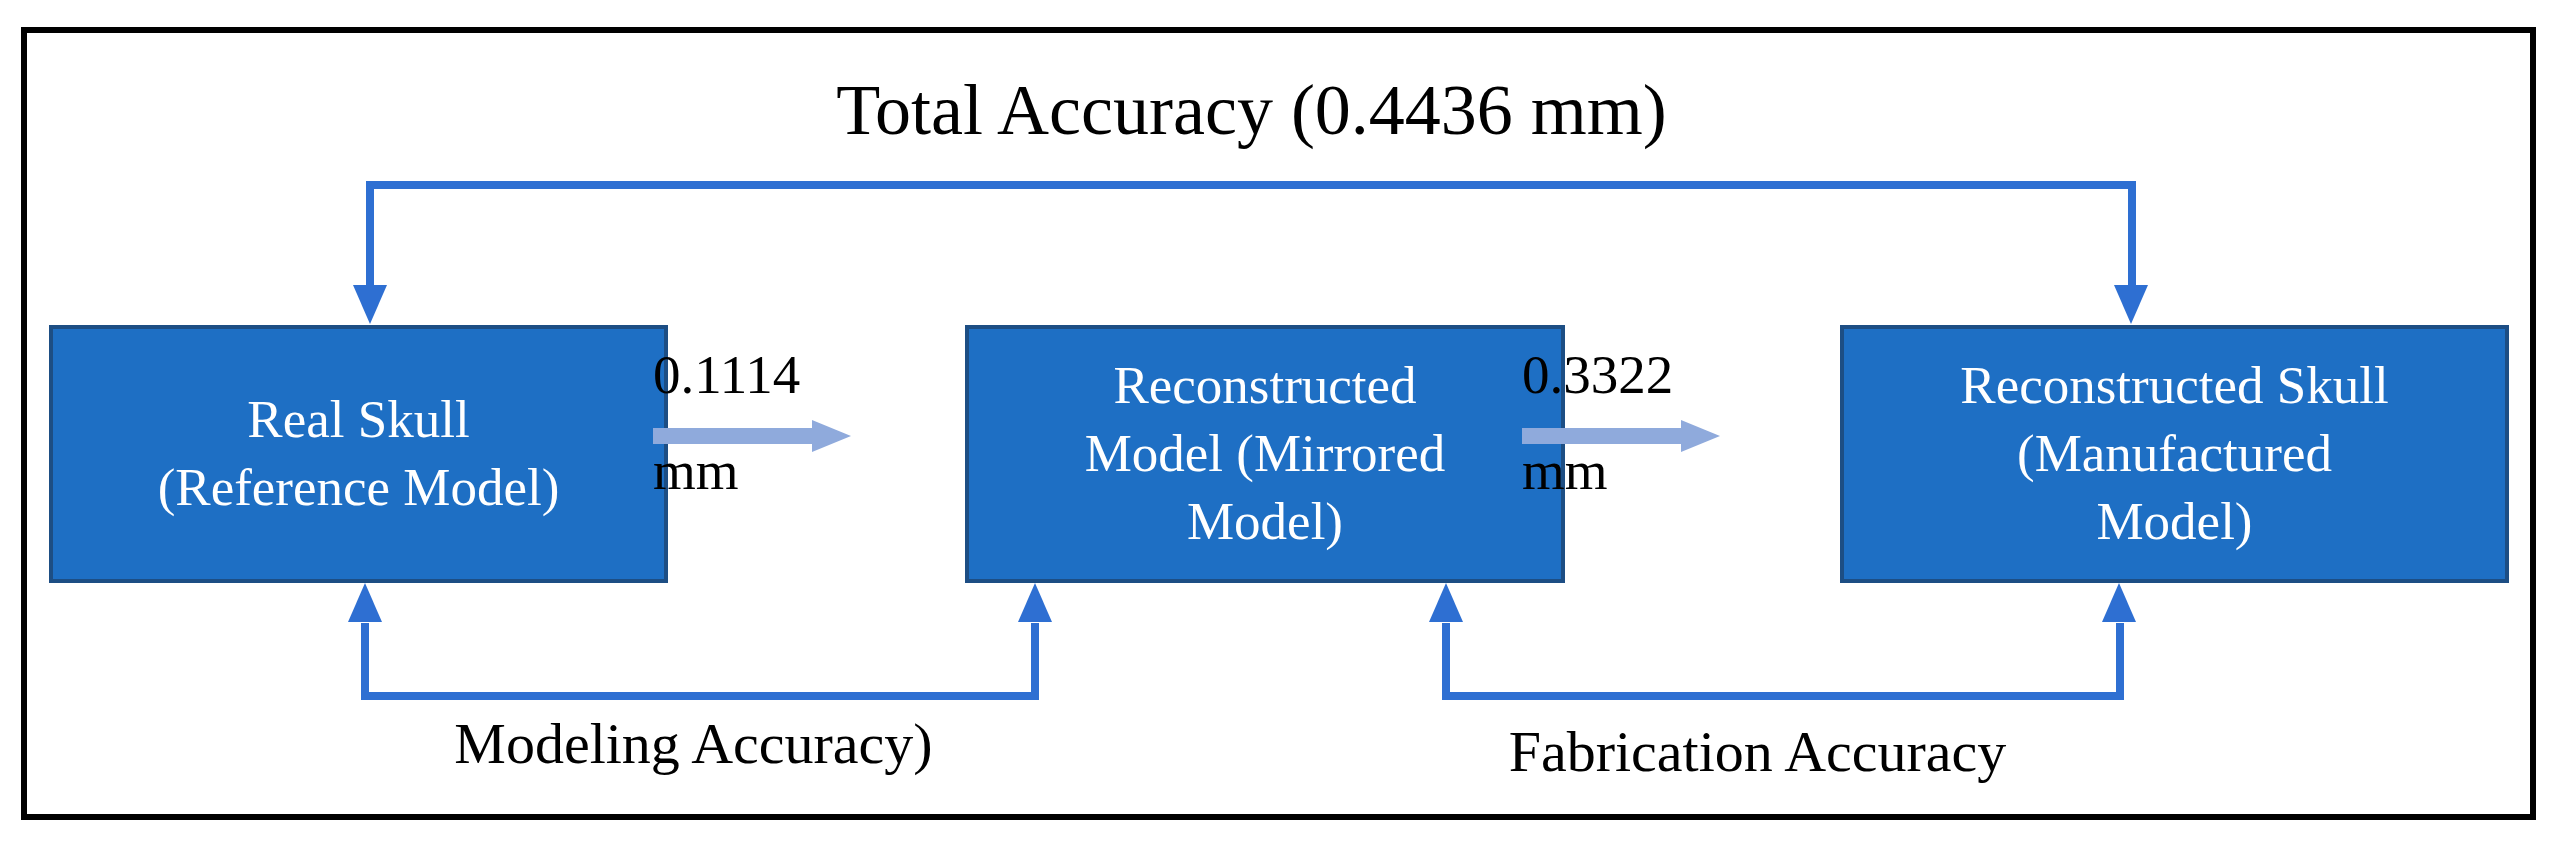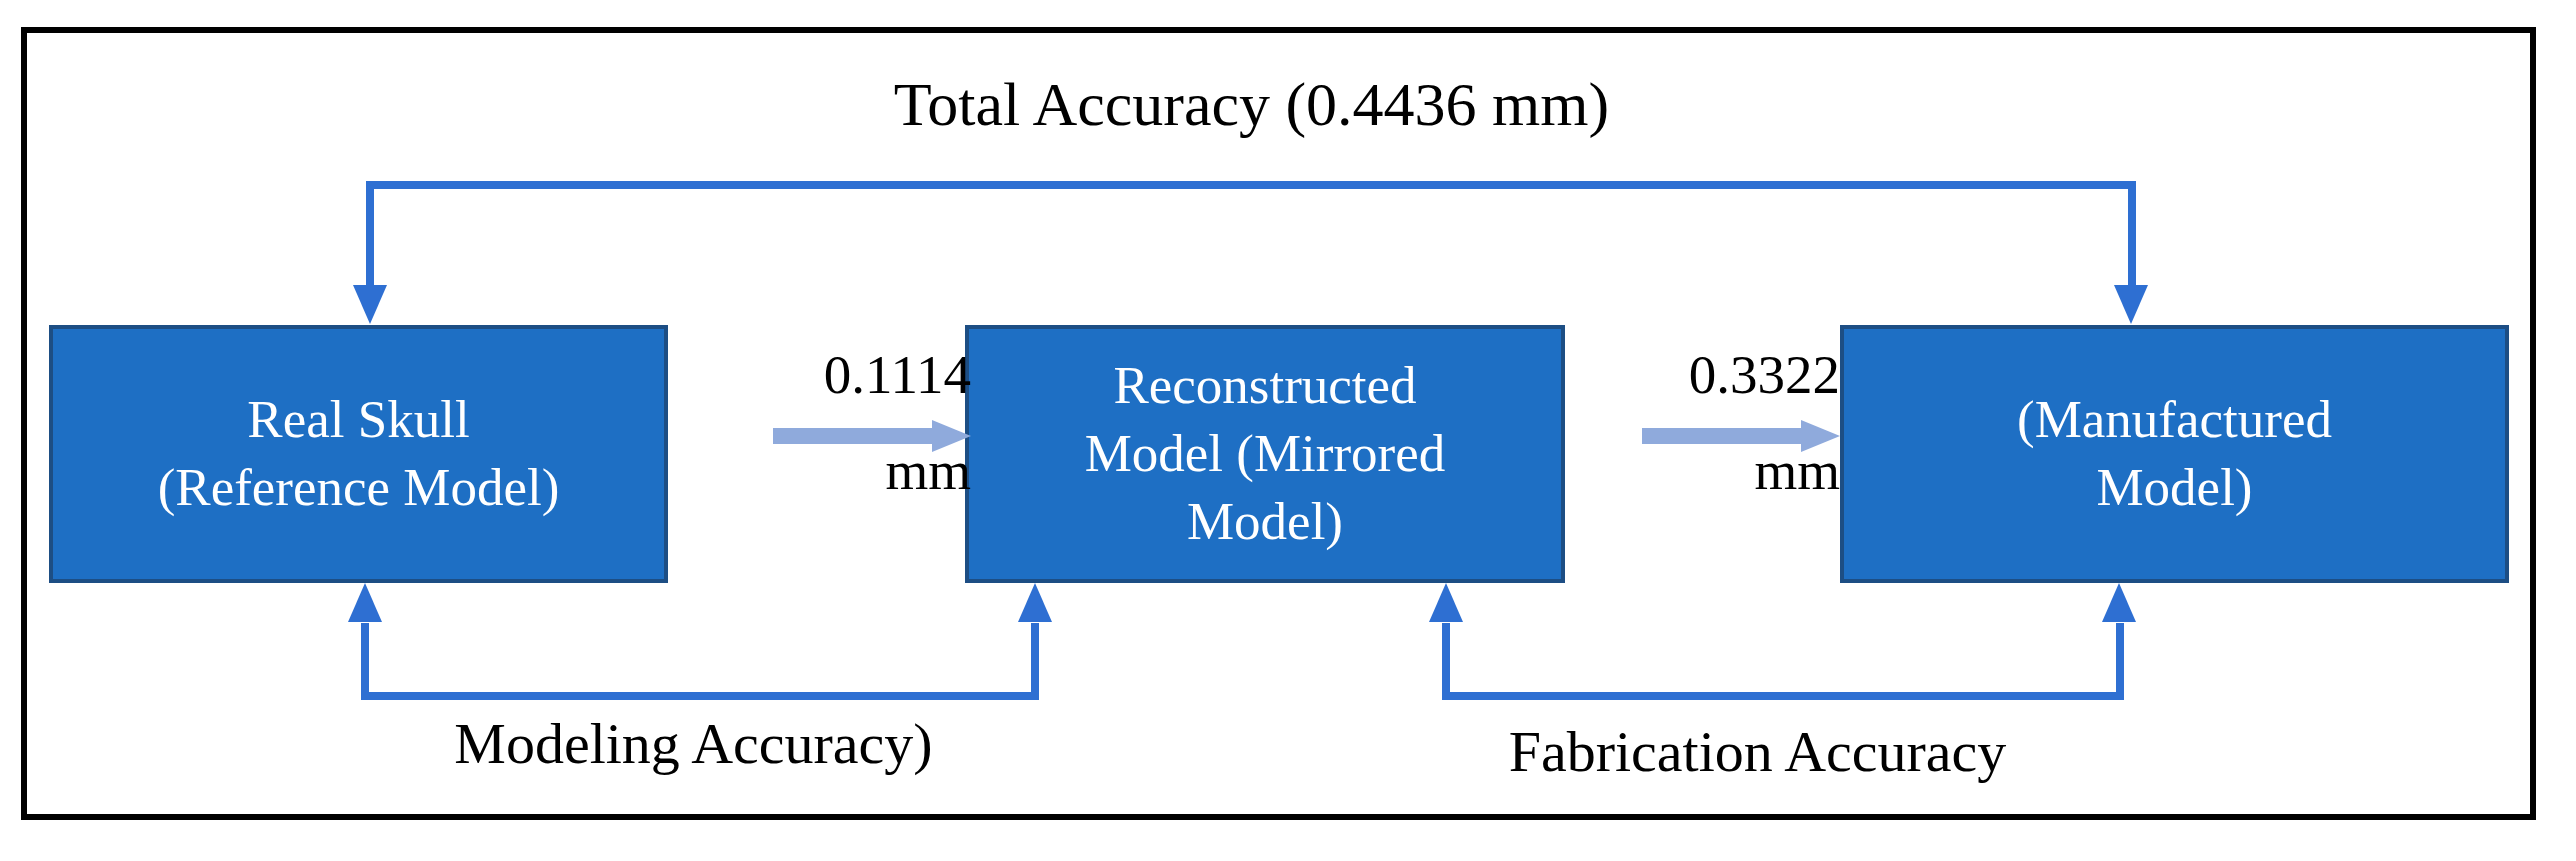--- a/index.html
+++ b/index.html
@@ -23,21 +23,21 @@
     width: 2515px; height: 793px;
     border: 6.4px solid var(--outer-border, #000000);
     background: #ffffff;
     box-sizing: border-box;
   }
   .title-label {
     position: absolute;
     left: 742px; top: 69px;
     width: 1019px;
     text-align: center;
-    font-size: 62px;
+    font-size: 72px;
     color: var(--label-text, #000000);
     white-space: nowrap;
   }
   .bottom-label {
     position: absolute;
     top: 710px;
     width: 891px;
     text-align: center;
     font-size: 58px;
     color: var(--label-text, #000000);
@@ -77,21 +77,21 @@
     border-left: 17px solid transparent;
     border-right: 17px solid transparent;
     border-bottom: 39px solid var(--connector, #2e6fd2);
   }
   .flow-group {
     position: absolute;
     top: 347px;
     width: 318px;
     display: flex;
     flex-direction: column;
-    align-items: flex-end;
+    align-items: flex-start;
     color: var(--label-text, #000000);
   }
   .flow-value {
     font-size: 55px;
     line-height: 1.0;
     white-space: nowrap;
   }
   .flow-arrow {
     margin-top: 18px;
     display: flex;
@@ -133,20 +133,21 @@
     <span>(Reference Model)</span>
   </div>
 
   <div class="node-box" style="left:965px; width:600px;">
     <span>Reconstructed</span>
     <span>Model (Mirrored</span>
     <span>Model)</span>
   </div>
 
   <div class="node-box" style="left:1840px; width:669px;">
+    <span>Reconstructed Skull</span>
     <span>(Manufactured</span>
     <span>Model)</span>
   </div>
 
   <div class="flow-group" style="left:653px;">
     <div class="flow-value">0.1114</div>
     <div class="flow-arrow">
       <div class="shaft"></div>
       <div class="head"></div>
     </div>

